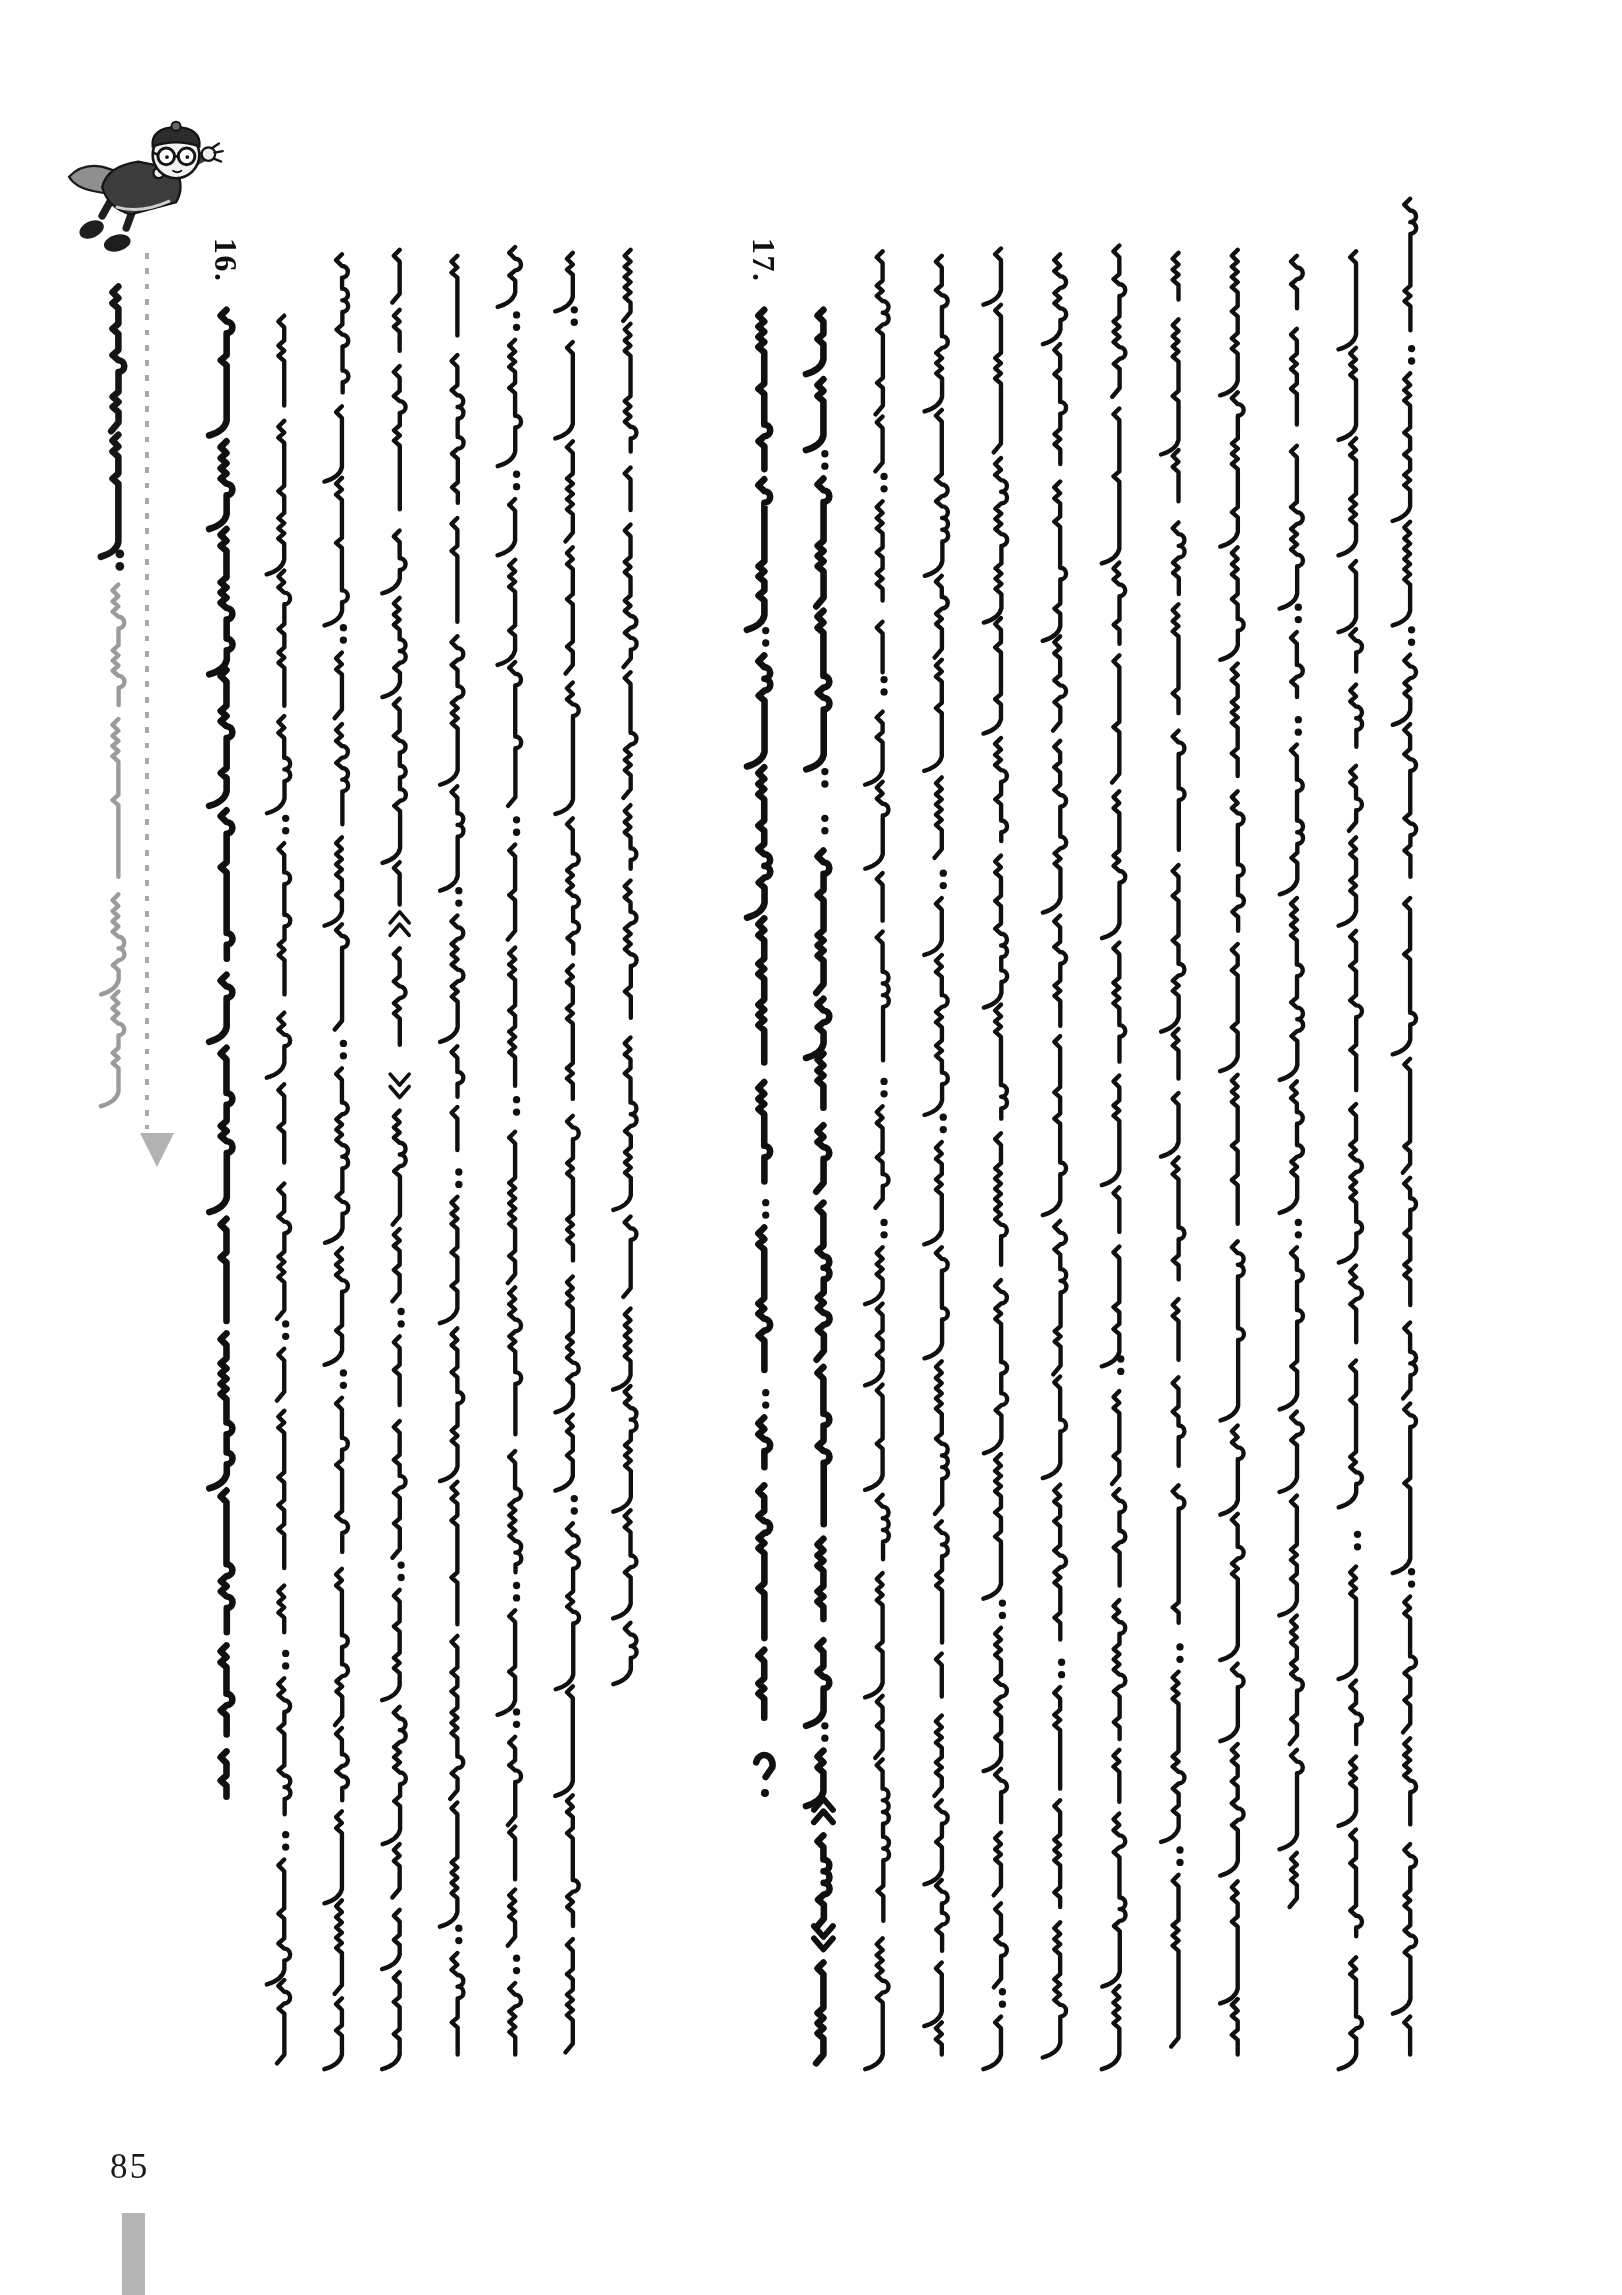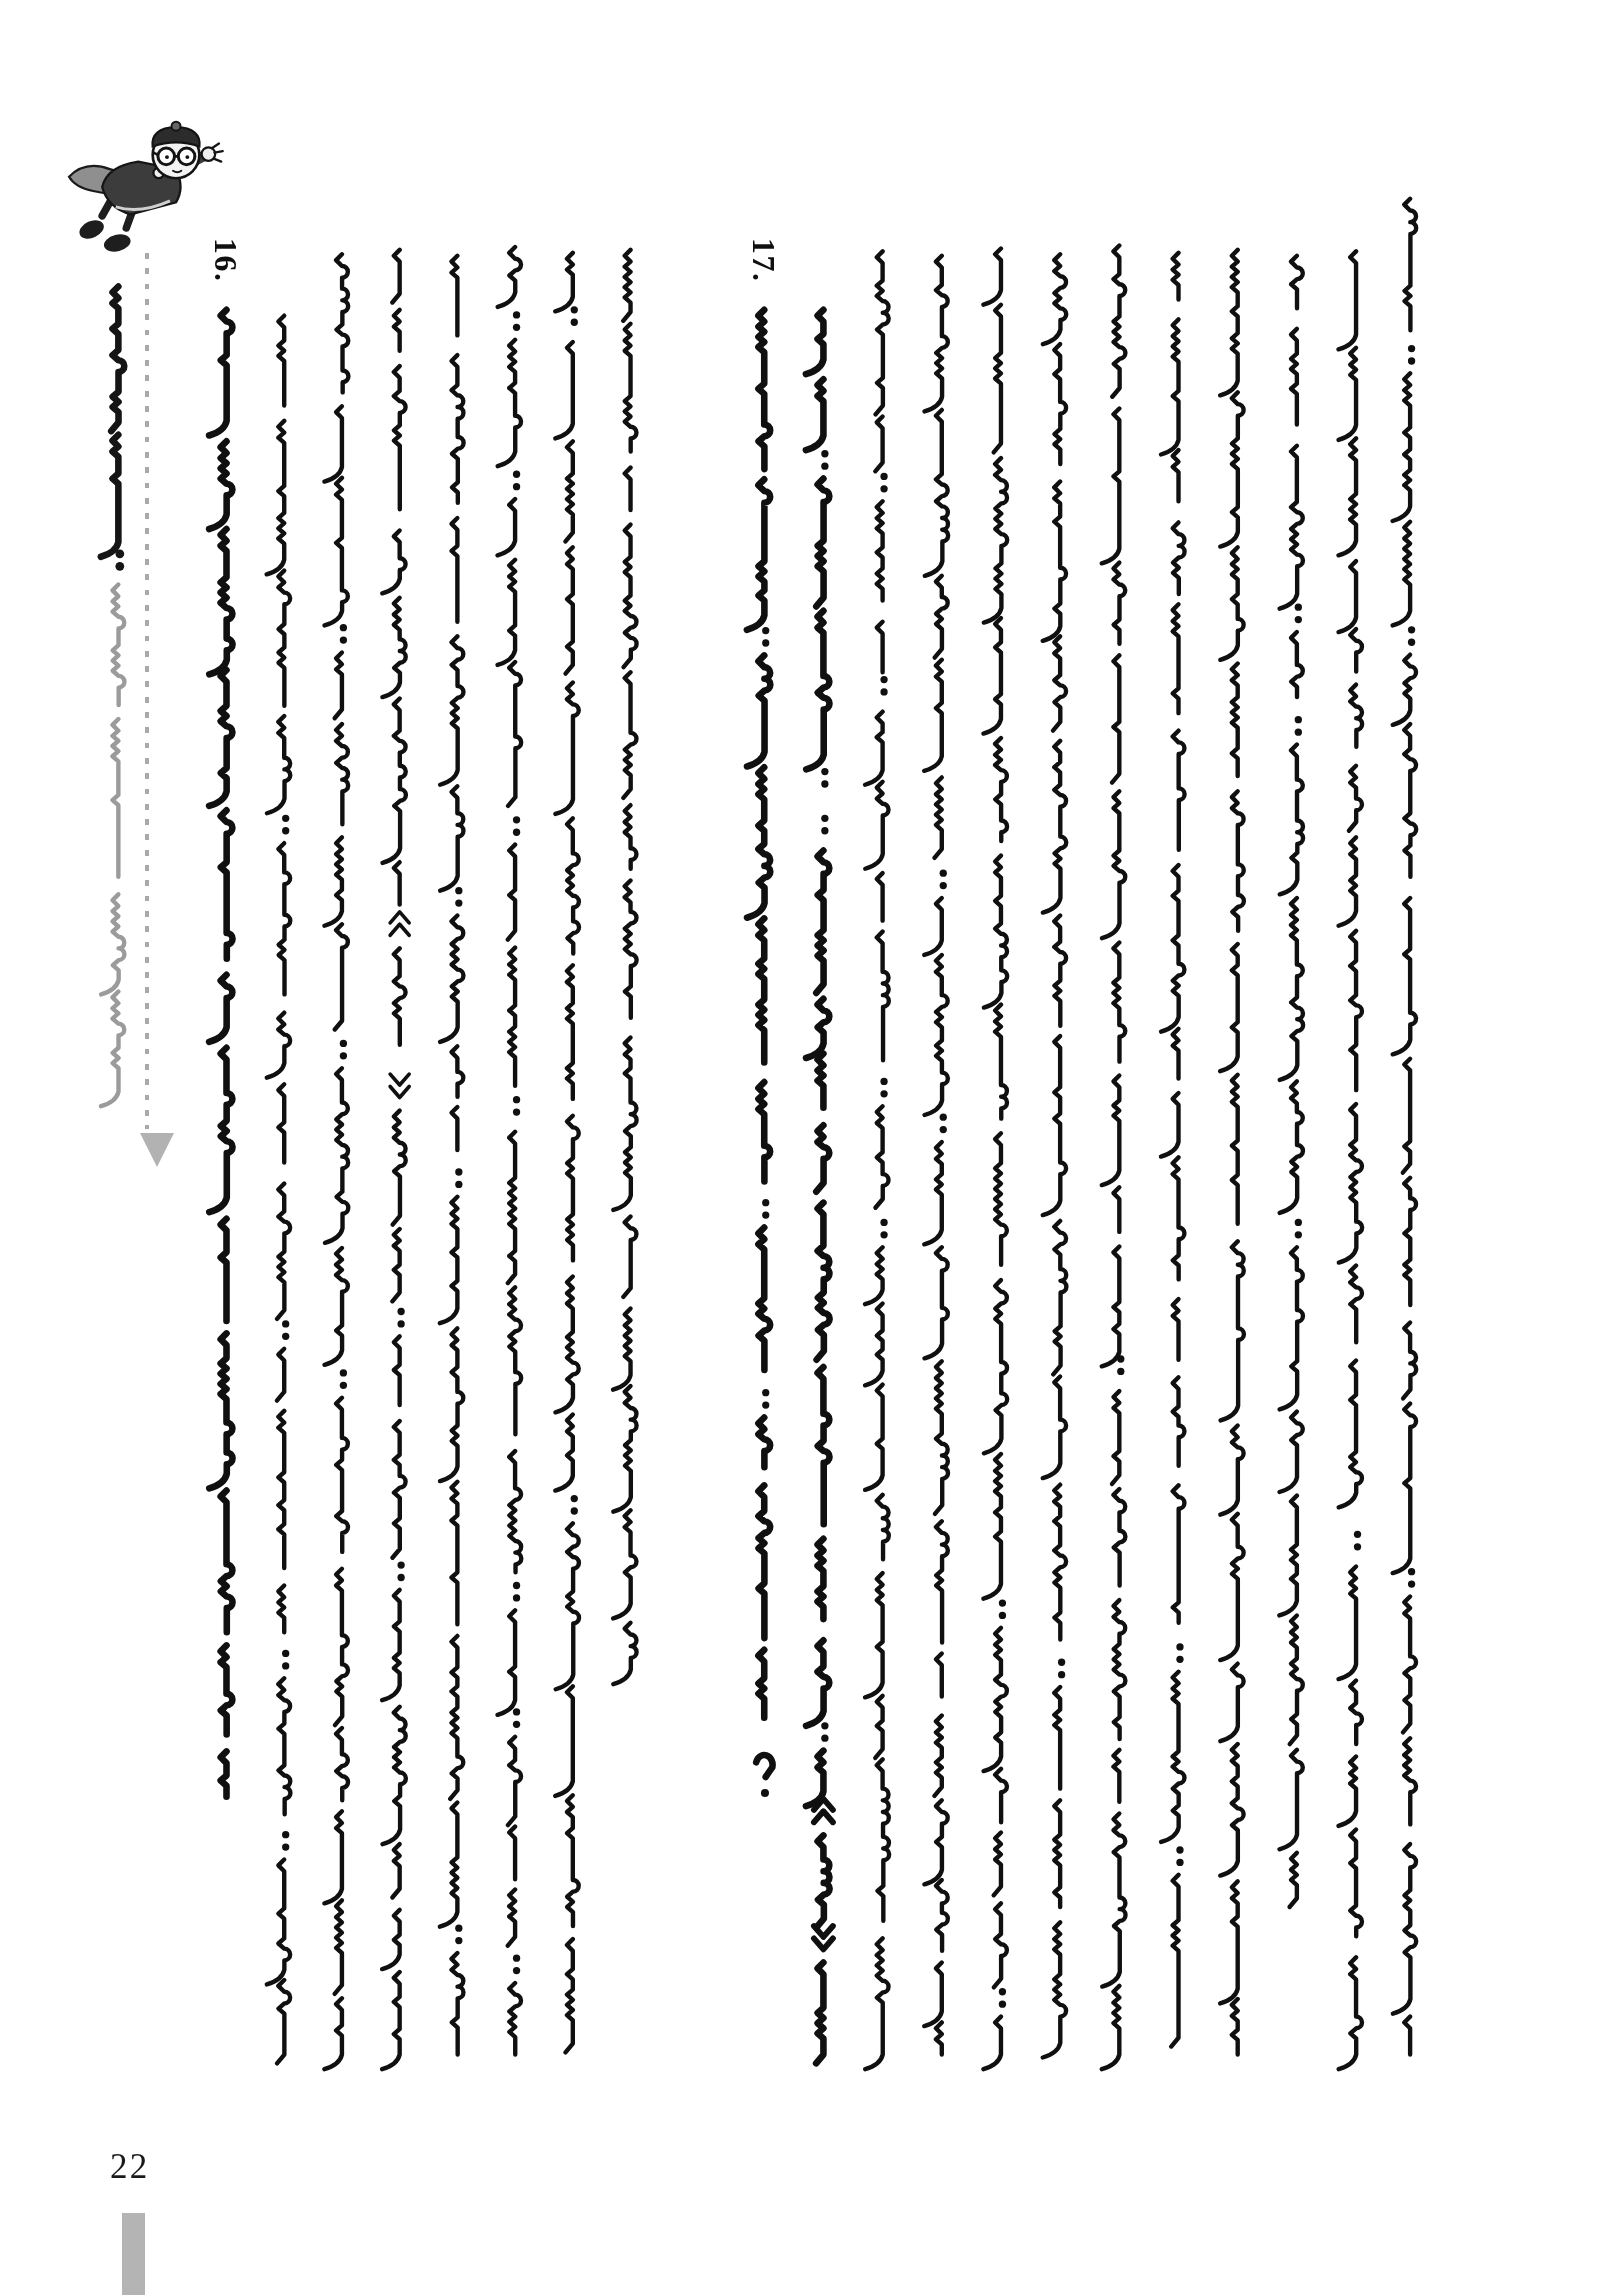--- a/index.html
+++ b/index.html
@@ -528,16 +528,16 @@
         <path d="M1930 1921 l-8 8 l8 8 a8 8 0 1 1 0.2 16 v33 v19 v18 l-8 7 l8 7 v25 v31 v30 v10 q-3 14 -24 20" fill="none" stroke="#101010" stroke-width="6" stroke-linecap="round" stroke-linejoin="round"></path>
         <circle cx="1932" cy="2151" r="5" fill="#101010"></circle>
         <circle cx="1932" cy="2168" r="5" fill="#101010"></circle>
         <path d="M1930 2185 l-8 8 l8 8 l-8 7 l8 7 v21 v31 a8 8 0 1 1 0.2 16 l-8 7 l8 7 v23 l-8 7 l8 7 v25 l-10 12" fill="none" stroke="#101010" stroke-width="6" stroke-linecap="round" stroke-linejoin="round"></path>
         <path d="M1930 2379 l-8 8 l8 8 l-8 7 l8 7 l-8 7 l8 7 l-8 7 l8 7 a8 8 0 1 1 0.2 16 v33 v11" fill="none" stroke="#101010" stroke-width="6" stroke-linecap="round" stroke-linejoin="round"></path>
         <path d="M1930 2524 l-8 8 l8 8 a8 8 0 1 1 0.2 16 v31 l-8 7 l8 7 l-8 7 l8 7 v20 l-8 7 l8 7 a8 8 0 1 1 0.2 16 l-8 7 l8 7 v28 v29 v0 q-3 14 -24 20" fill="none" stroke="#101010" stroke-width="6" stroke-linecap="round" stroke-linejoin="round"></path>
         <path d="M1930 2760 l-8 8 l8 8 v31 v5" fill="none" stroke="#101010" stroke-width="6" stroke-linecap="round" stroke-linejoin="round"></path>
       </g>
     </svg>
 
-  <div id="page-number">22</div>
+  <div id="page-number">85</div>
   <div id="binding-mark"></div>
 </div>
 
 
 </body></html>

